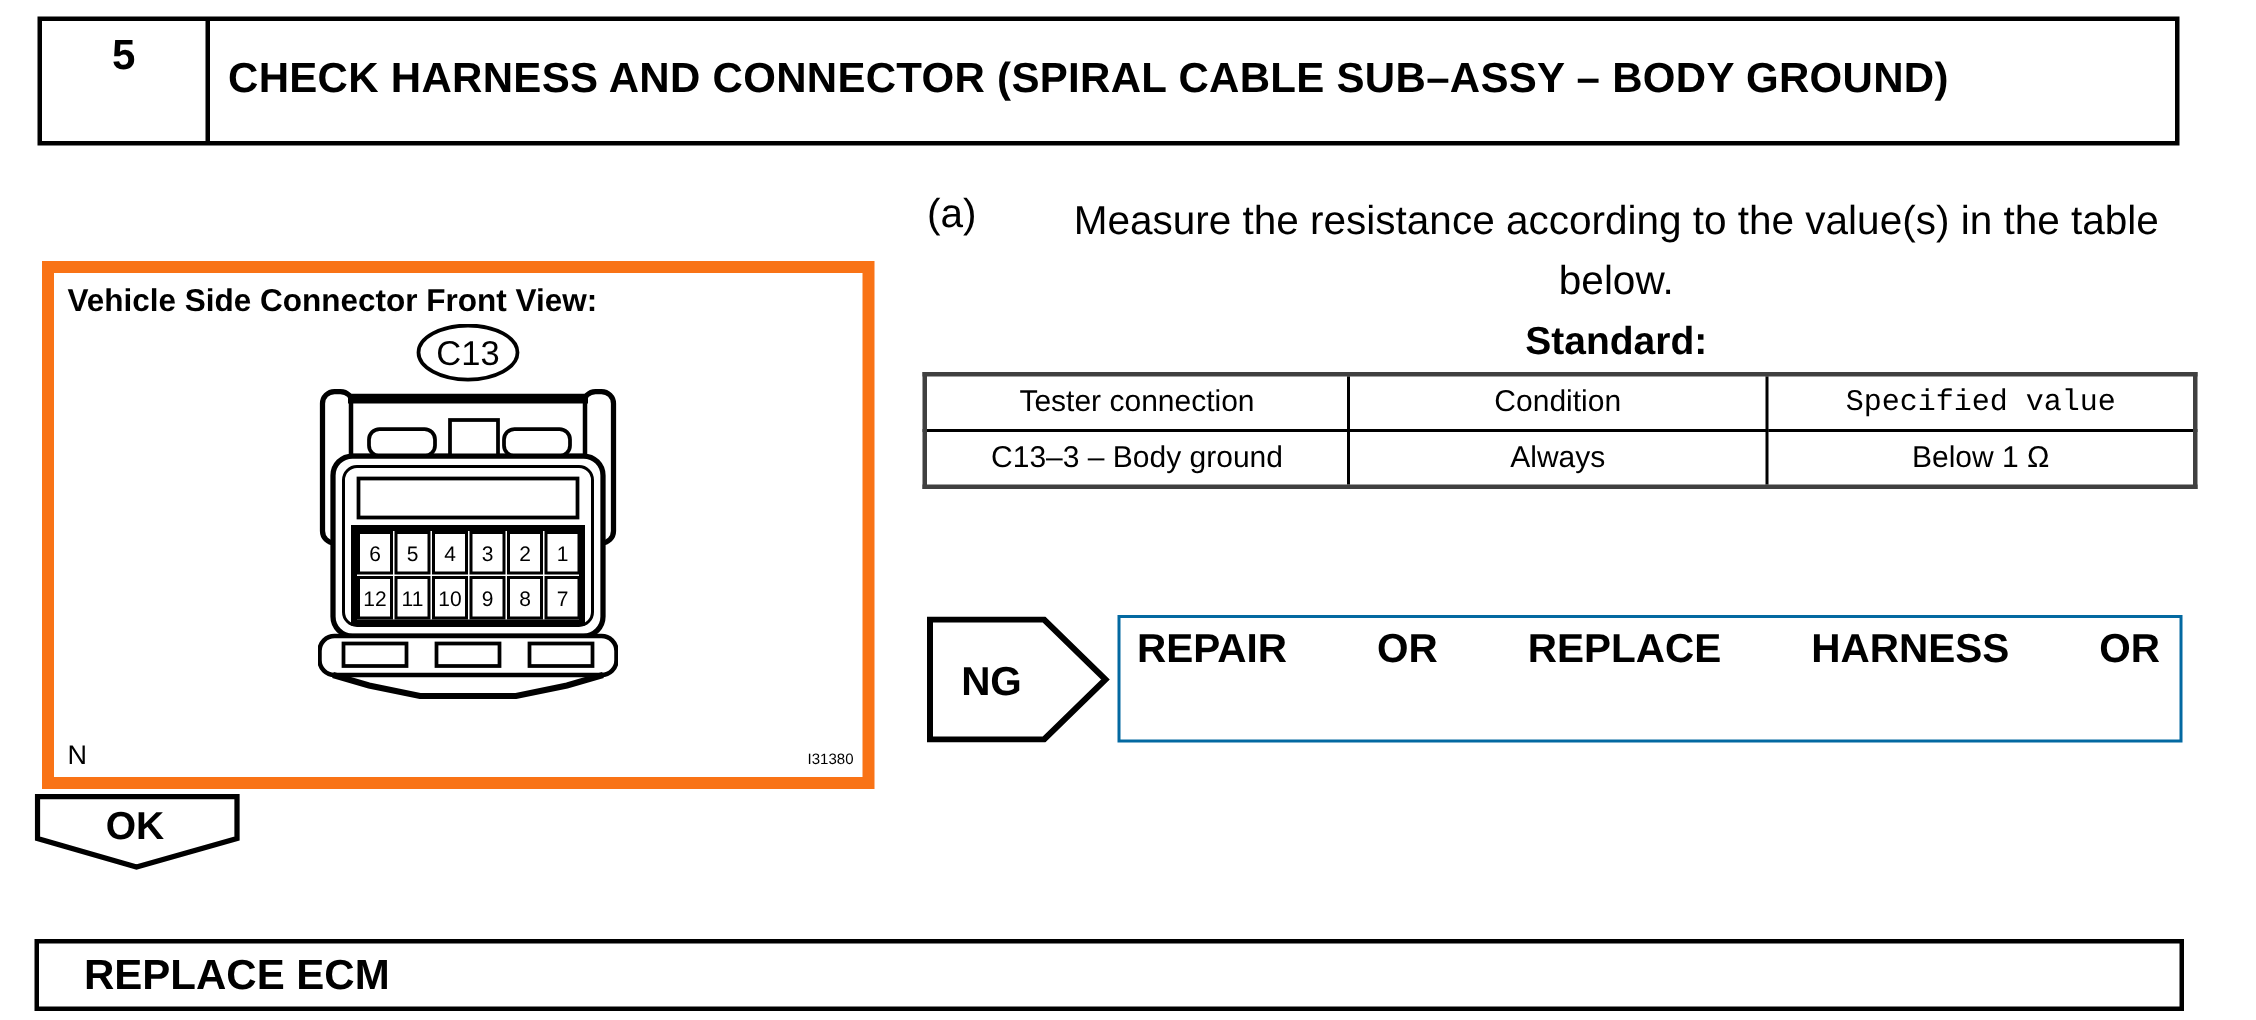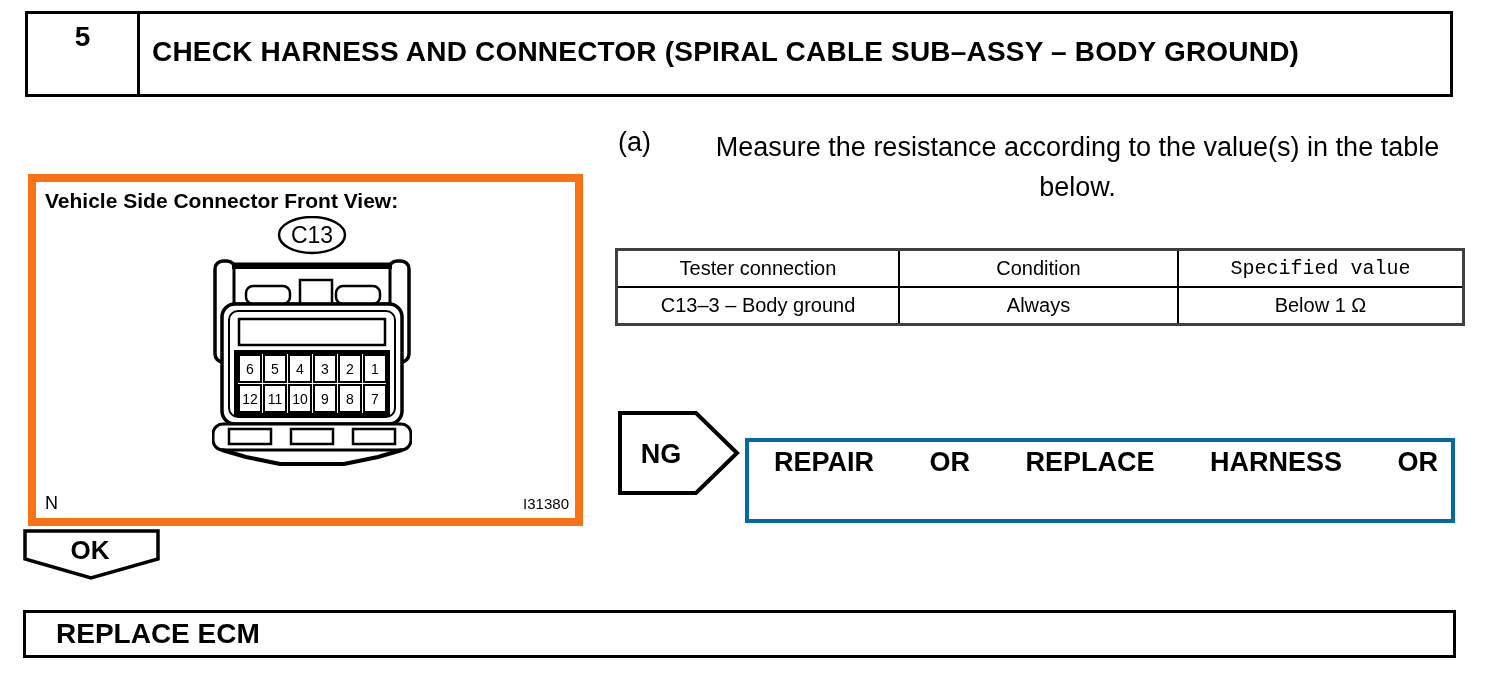--- a/index.html
+++ b/index.html
@@ -14,50 +14,50 @@
   .step-num-cell{width:112px;border-right:3px solid #000;text-align:center;
     font-weight:bold;font-size:28px;padding-top:7px;box-sizing:border-box;}
   .step-title-cell{flex:1;padding:21px 12px 0 12px;font-weight:bold;font-size:28px;
     line-height:34px;max-width:1230px;letter-spacing:0.2px;}
   
   #figure-box{left:28px;top:130px;width:555px;height:352px;border:8px solid #f97316;
     box-sizing:border-box;background:#fff;margin-top:44px;}
   .figure-caption{left:9px;top:7px;font-weight:bold;font-size:21px;}
   #connector-svg{left:176px;top:34px;}
   .figure-n{left:9px;bottom:4px;font-size:18px;}
-  .figure-id{right:6px;bottom:6px;font-size:15px;}
+  .figure-id{right:6px;bottom:6px;font-size:10px;}
   .ln{fill:#fff;stroke:#000;}
   .pin-txt{font-family:"Liberation Sans",sans-serif;font-size:14px;fill:#000;}
   
   #instruction{left:618px;top:127px;width:842px;display:flex;}
   .instr-marker{width:77px;font-size:27px;flex-shrink:0;}
   .instr-col{flex:1;text-align:center;}
   .instr-text{font-size:27px;line-height:40px;}
   .standard-label{font-weight:bold;font-size:26px;line-height:40px;}
   
   #spec-table{left:615px;top:248px;}
   #spec-table table{border-collapse:collapse;table-layout:fixed;width:840px;
     border:3px solid #404040;}
   #spec-table th,#spec-table td{border:2px solid #000;height:35px;font-size:20px;
     font-weight:normal;text-align:center;vertical-align:middle;padding:0;}
   .col1{width:280px;} .col2{width:277px;} .col3{width:283px;font-family:Liberation Mono, monospace;}
   
   #ng-arrow{left:618px;top:411px;}
-  #ng-box{left:745px;top:410px;width:710px;height:85px;border:4px solid #0369a1;
-    box-sizing:border-box;padding:5px 13px 0 25px;font-weight:bold;font-size:27px;
-    line-height:31px;background:#fff;margin-top:28px;}
+  #ng-box{left:745px;top:410px;width:710px;height:85px;border:2px solid #0369a1;
+    box-sizing:border-box;padding:5px 13px 0 11px;font-weight:bold;font-size:27px;
+    line-height:31px;background:#fff;}
   .jline{text-align:justify;text-align-last:justify;}
   .arrow-label{font-family:"Liberation Sans",sans-serif;font-weight:bold;
     font-size:27px;fill:#000;text-anchor:middle;}
   
   #ok-arrow{left:23px;top:529px;}
   .ok-label{font-family:"Liberation Sans",sans-serif;font-weight:bold;
     font-size:26px;fill:#000;text-anchor:middle;}
   
-  #final-box{left:23px;top:610px;width:1433px;height:48px;border:3px solid #000;
+  #final-box{left:23px;top:626px;width:1433px;height:48px;border:3px solid #000;
     box-sizing:border-box;display:flex;align-items:center;padding-left:30px;
     font-weight:bold;font-size:28px;background:#fff;}
 </style>
 </head>
 <body>
 
 <div id="page">
 
   <div class="abs" id="step-header">
     <div class="step-num-cell">5</div>
@@ -122,20 +122,21 @@
     </svg>
 
     <div class="abs figure-n">N</div>
     <div class="abs figure-id">I31380</div>
   </div>
 
   <div class="abs" id="instruction">
     <div class="instr-marker">(a)</div>
     <div class="instr-col">
       <div class="instr-text">Measure the resistance according to the value(s) in the table below.</div>
+      <div class="standard-label">Standard:</div>
     </div>
   </div>
 
   <div class="abs" id="spec-table">
     <table>
       <tbody>
           <tr>
         <th class="col1">Tester connection</th>
         <th class="col2">Condition</th>
         <th class="col3">Specified value</th>

